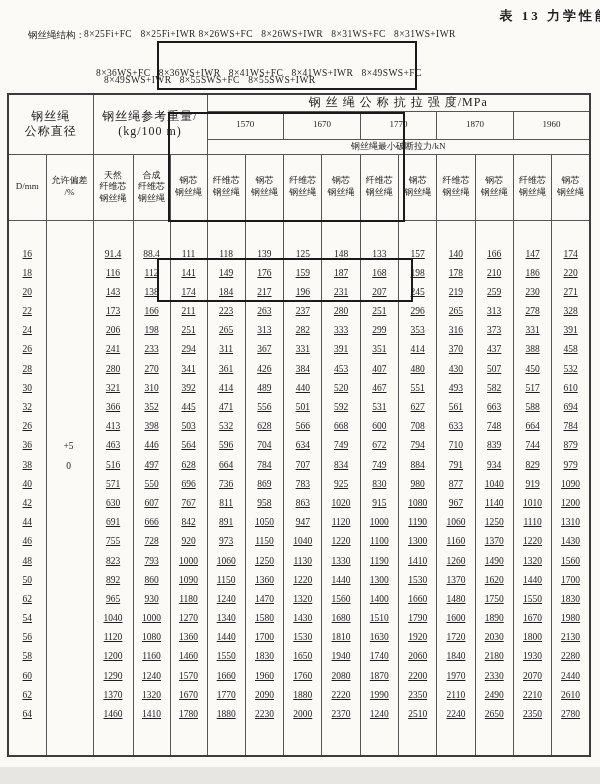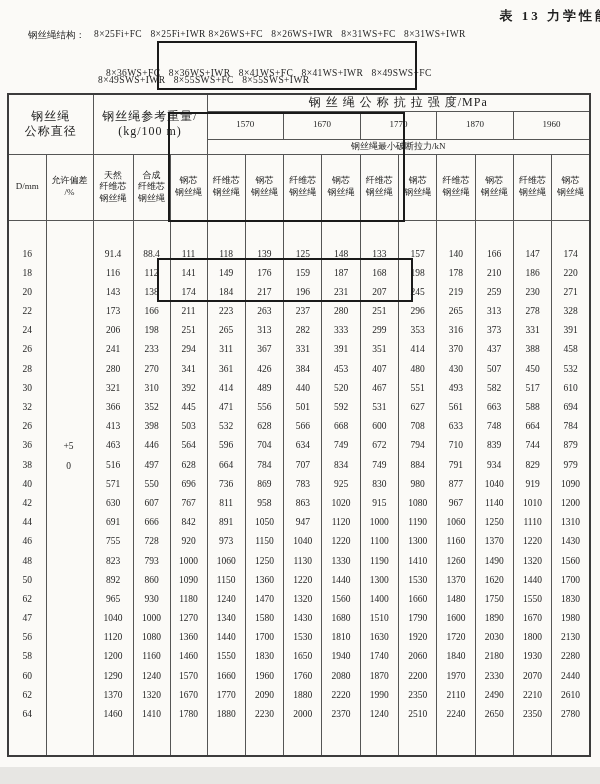--- a/index.html
+++ b/index.html
@@ -9,45 +9,45 @@
     background: #fbfaf7;
     overflow: hidden;
     font-family: "Liberation Serif", "DejaVu Serif", serif;
     color: #1f1f1f;
   }
   .title {
     position: absolute; top: 7px; left: 0; width: 100%;
     text-align: right; font-size: 13px; font-weight: bold; letter-spacing: 3px; margin-left: 11px;
   }
   .note-label { position: absolute; left: 28px; top: 29px; font-size: 9.5px; white-space: pre; }
-  .note-line  { position: absolute; font-size: 9.5px; white-space: pre; letter-spacing: 0.4px; margin-left: 10px; }
+  .note-line  { position: absolute; font-size: 9.5px; white-space: pre; letter-spacing: 0.4px; }
   .note-line.l1 { left: 84px; top: 29px; }
   .note-line.l2 { left: 96px; top: 68px; }
-  .note-line.l3 { left: 88px; top: 75px; }
+  .note-line.l3 { left: 104px; top: 75px; }
 
   table.spec {
     position: absolute; left: 7px; top: 93px; width: 584px;
     border-collapse: collapse; table-layout: fixed;
     border: 2px solid #3c3c3c;
   }
   .spec th, .spec td {
     border: 1px solid #555;
     font-weight: normal; text-align: center; vertical-align: middle;
     padding: 0; font-size: 9px; line-height: 1.3; white-space: pre-line;
     overflow: hidden;
   }
   .spec thead tr.r1 { height: 17px; }
   .spec thead tr.r2 { height: 28px; }
   .spec thead tr.r3 { height: 15px; font-family: Liberation Serif, serif; }
   .spec thead tr.r4 { height: 66px; }
   .spec th.big { font-size: 12px; letter-spacing: 1px; }
   .spec tbody td { border-top: none; border-bottom: none; font-size: 9.5px; }
   .spec tr.spacer-top  { height: 24px; }
   .spec tr.spacer-bot  { height: 32px; }
-  .spec tr.data-row    { height: 19.2px; }
+  .spec tr.data-row    { height: 19.2px; text-decoration: underline; }
 
   .tol-mark {
     position: absolute; left: 45px; width: 47px; text-align: center;
     font-size: 9.5px; line-height: 12px;
   }
   .tol-plus { top: 440px; }
   .tol-zero { top: 460px; }
 
   .annot {
     position: absolute; border: 2px solid #1a1a1a; background: transparent;
@@ -458,21 +458,21 @@
         <td>1320</td>
         <td>1560</td>
         <td>1400</td>
         <td>1660</td>
         <td>1480</td>
         <td>1750</td>
         <td>1550</td>
         <td>1830</td>
       </tr>
       <tr class="data-row">
-        <td>47</td>
+        <td>54</td>
         <td>1040</td>
         <td>1000</td>
         <td>1270</td>
         <td>1340</td>
         <td>1580</td>
         <td>1430</td>
         <td>1680</td>
         <td>1510</td>
         <td>1790</td>
         <td>1600</td>

